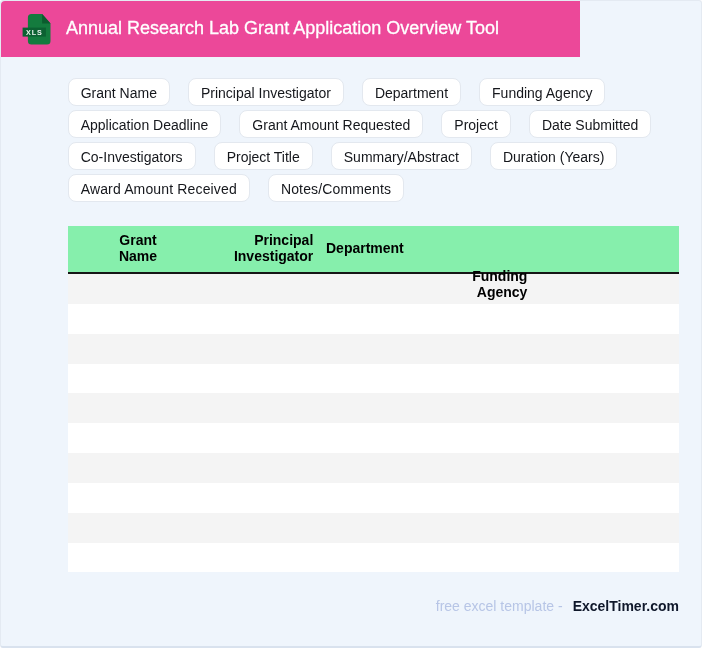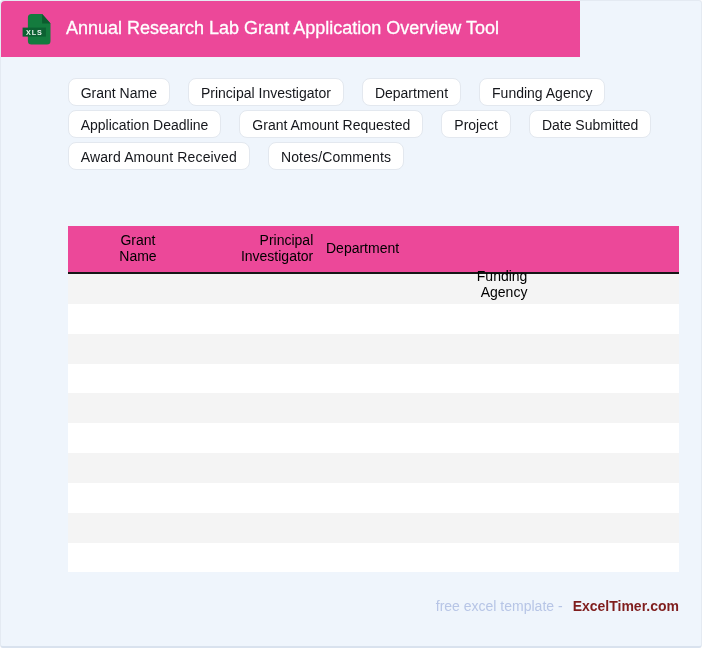--- a/index.html
+++ b/index.html
@@ -36,35 +36,35 @@
     padding:0 12px;
     background:#ffffff;
     border:1px solid #e3e8ef;
     border-radius:8px;
     font-size:14px; color:#15171c;
     white-space:nowrap;
   }
   .table { position:absolute; left:66.6px; top:224.9px; width:611px; }
   .thead {
     position:relative; width:611px; height:47.7px;
-    background:#ec4899;
+    background:#86efac;
     border-bottom:2.5px solid #161616;
-    font-weight:normal; font-size:14px; line-height:15.7px; color:#000;
+    font-weight:bold; font-size:14px; line-height:15.7px; color:#000;
   }
   .th { position:absolute; top:7.3px; }
   .rows {
     width:611px; height:298.5px;
     background:repeating-linear-gradient(to bottom, #f4f4f4 0px, #f4f4f4 29.85px, #ffffff 29.85px, #ffffff 59.7px);
   }
   .footer {
     position:absolute; right:22px; top:597.4px;
     font-size:14px; line-height:16px; color:#b7c5e6;
     white-space:nowrap;
   }
-  .footer b { color:#7f1d1d; font-weight:bold; margin-left:10px; }
+  .footer b { color:#0f172a; font-weight:bold; margin-left:10px; }
 </style>
 </head>
 <body>
 <div class="card">
   <div class="header">
     <svg class="hicon" width="31" height="33" viewBox="0 0 31 33">
       <path d="M10.4 1 L21.2 1 L29.5 10.4 L29.5 28 A3.5 3.5 0 0 1 26 31.5 L10.4 31.5 A3.5 3.5 0 0 1 6.9 28 L6.9 4.5 A3.5 3.5 0 0 1 10.4 1 Z" fill="#147b3e"></path>
       <path d="M21.1 0.9 L29.6 10.5 L21.1 10.5 Z" fill="#0b5c2e"></path>
       <rect x="1.6" y="14.6" width="23.3" height="9" fill="#0c6132"></rect>
       <text x="13.3" y="21.7" font-size="7.2" font-weight="bold" fill="#eef5f0" text-anchor="middle" font-family="Liberation Sans, sans-serif" letter-spacing="0.8">XLS</text>
@@ -78,20 +78,26 @@
       <div class="chip">Principal Investigator</div>
       <div class="chip">Department</div>
       <div class="chip">Funding Agency</div>
     </div>
     <div class="chiprow">
       <div class="chip">Application Deadline</div>
       <div class="chip">Grant Amount Requested</div>
       <div class="chip">Project</div>
       <div class="chip">Date Submitted</div>
     </div>
+    <div class="chiprow">
+      <div class="chip">Co-Investigators</div>
+      <div class="chip">Project Title</div>
+      <div class="chip">Summary/Abstract</div>
+      <div class="chip">Duration (Years)</div>
+    </div>
     <div class="chiprow" style="letter-spacing:0.15px;">
       <div class="chip">Award Amount Received</div>
       <div class="chip">Notes/Comments</div>
     </div>
   </div>
 
   <div class="table">
     <div class="thead">
       <div class="th" style="left:3.4px; width:134px; text-align:center;">Grant<br>Name</div>
       <div class="th" style="left:135.7px; width:110px; text-align:right;">Principal<br>Investigator</div>

